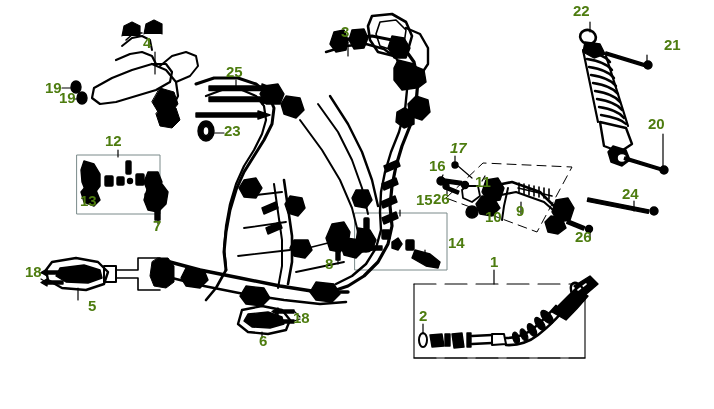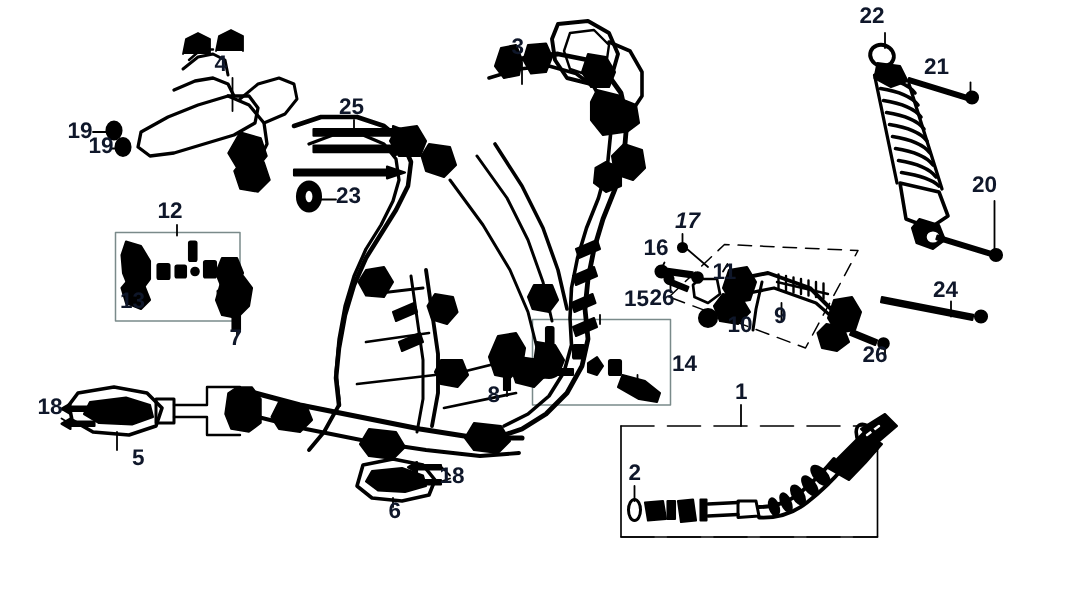--- a/index.html
+++ b/index.html
@@ -1,19 +1,19 @@
 <!DOCTYPE html>
 <html><head>
 <meta charset="utf-8">
 <style>
   html,body{margin:0;padding:0;background:#ffffff;}
   body{font-family:"Liberation Sans",sans-serif;}
   #stage{position:relative;width:714px;height:409px;background:#ffffff;overflow:hidden;}
   #art{position:absolute;left:0;top:0;width:714px;height:409px;}
-  .callout{position:absolute;font-family:"Liberation Sans",sans-serif;font-weight:bold;font-size:15px;color:#0f172a;line-height:1;white-space:nowrap;user-select:none;}
+  .callout{position:absolute;font-family:"Liberation Sans",sans-serif;font-weight:bold;font-size:15px;color:#4d7c0f;line-height:1;white-space:nowrap;user-select:none;}
 </style>
 </head>
 <body>
 
 <div id="stage">
 
   <svg id="art" viewBox="0 0 714 409">
     <g fill="none" stroke="#000" stroke-width="1.4" stroke-linecap="round" stroke-linejoin="round">
 
       <g stroke="#7a8a8a" stroke-width="1">
@@ -353,21 +353,21 @@
   <div class="callout" style="left:80px;top:193px;">13</div>
   <div class="callout" style="left:400px;top:235px;margin-left:48px;">14</div>
   <div class="callout" style="left:380px;top:192px;padding-left:36px;">15</div>
   <div class="callout" style="left:429px;top:158px;">16</div>
   <div class="callout" style="left:450px;top:140px;font-style:italic;">17</div>
   <div class="callout" style="left:25px;top:264px;">18</div>
   <div class="callout" style="left:293px;top:310px;">18</div>
   <div class="callout" style="left:45px;top:80px;">19</div>
   <div class="callout" style="left:59px;top:90px;">19</div>
   <div class="callout" style="left:648px;top:116px;">20</div>
-  <div class="callout" style="left:616px;top:37px;">21</div>
+  <div class="callout" style="left:664px;top:37px;">21</div>
   <div class="callout" style="left:573px;top:3px;">22</div>
   <div class="callout" style="left:224px;top:123px;">23</div>
   <div class="callout" style="left:622px;top:186px;">24</div>
   <div class="callout" style="left:226px;top:64px;">25</div>
   <div class="callout" style="left:433px;top:191px;">26</div>
   <div class="callout" style="left:575px;top:229px;">26</div>
 
 </div>
 
 </body></html>

